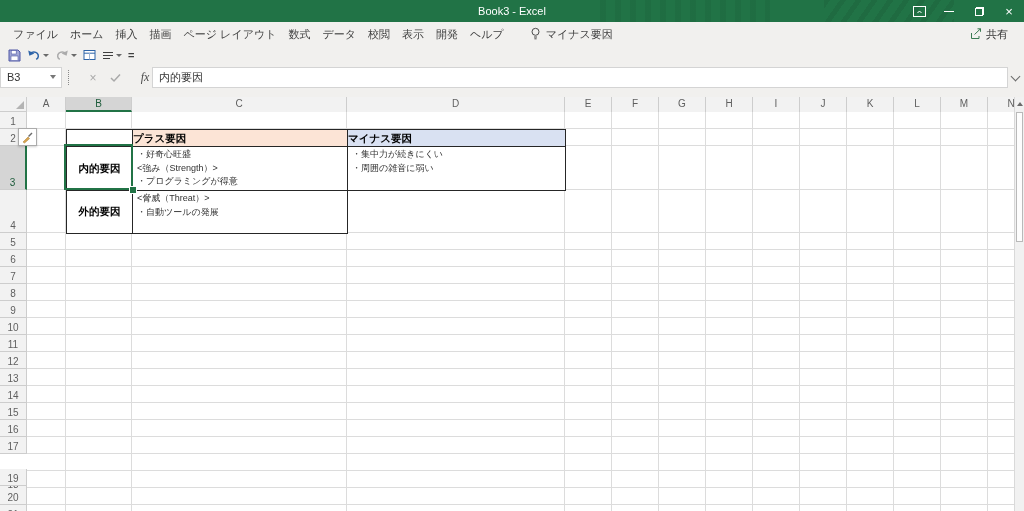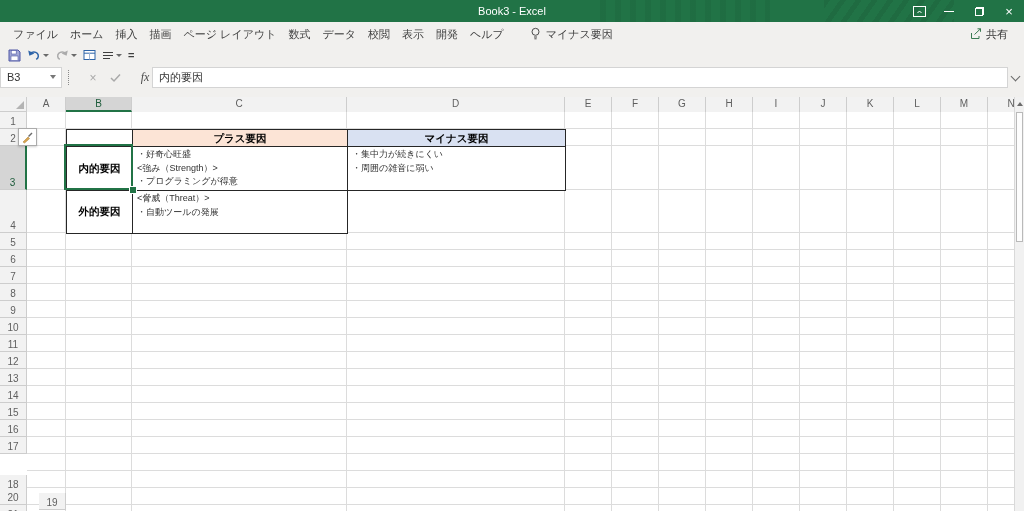--- a/index.html
+++ b/index.html
@@ -72,21 +72,21 @@
           display:flex;align-items:flex-end;justify-content:center;padding-bottom:1px;z-index:1;}
   .rowhdr.sel{background:#d5d5d5;border-right:2px solid #217346;color:#1c5b3a;}
   .gl-v{position:absolute;width:1px;top:15px;bottom:0;background:#dcdcdc;z-index:0;}
   .gl-h{position:absolute;height:1px;left:27px;right:0;background:#dcdcdc;z-index:0;}
 
   
   .swot{position:absolute;left:66px;top:32px;display:grid;
         grid-template-columns:66px 215px 218px;grid-template-rows:17px 44px 43px;
         border-top:1px solid #262626;border-left:1px solid #262626;z-index:3;}
   .swot>div{border-right:1px solid #262626;border-bottom:1px solid #262626;box-sizing:border-box;background:#fff;}
-  .swot .hd{font-weight:bold;font-size:10.5px;color:#000;text-align:center;line-height:16px;}
+  .swot .hd{font-weight:bold;font-size:10.5px;color:#000;text-align:left;line-height:16px;}
   .swot .lbl{font-weight:bold;font-size:10.5px;color:#000;display:flex;align-items:center;justify-content:center;}
   .swot .cnt{font-size:9px;color:#333;padding:1px 4px 0 4px;line-height:13.5px;white-space:nowrap;overflow:hidden;}
 
   .sel-box{position:absolute;left:64px;top:47px;width:69px;height:46px;border:2px solid #217346;
            box-sizing:border-box;z-index:4;pointer-events:none;}
   .fill-handle{position:absolute;left:129px;top:89px;width:6px;height:6px;background:#217346;
                border:1px solid #fff;box-sizing:content-box;z-index:5;}
   .fmt-painter{position:absolute;left:18px;top:31px;width:19px;height:18px;background:#fff;
                border:1px solid #ababab;box-sizing:border-box;z-index:6;display:flex;
                align-items:center;justify-content:center;box-shadow:0 1px 2px rgba(0,0,0,.18);}
@@ -311,21 +311,21 @@
     <div class="rowhdr" style="top: 289px; height: 17px;">14</div>
     <div class="gl-h" style="top: 305px;"></div>
     <div class="rowhdr" style="top: 306px; height: 17px;">15</div>
     <div class="gl-h" style="top: 322px;"></div>
     <div class="rowhdr" style="top: 323px; height: 17px;">16</div>
     <div class="gl-h" style="top: 339px;"></div>
     <div class="rowhdr" style="top: 340px; height: 17px;">17</div>
     <div class="gl-h" style="top: 356px;"></div>
     <div class="rowhdr" style="top: 378px; height: 17px;">18</div>
     <div class="gl-h" style="top: 373px;"></div>
-    <div class="rowhdr" style="top: 396px; height: 17px; margin-left: 39px;">19</div>
+    <div class="rowhdr" style="top: 372px; height: 17px;">19</div>
     <div class="gl-h" style="top: 390px;"></div>
     <div class="rowhdr" style="top: 391px; height: 17px;">20</div>
     <div class="gl-h" style="top: 407px;"></div>
     <div class="rowhdr" style="top: 408px; height: 17px;">21</div>
   </div>
 
 <div class="vscroll">
   <div class="vs-up">
       <i></i>
     </div>

